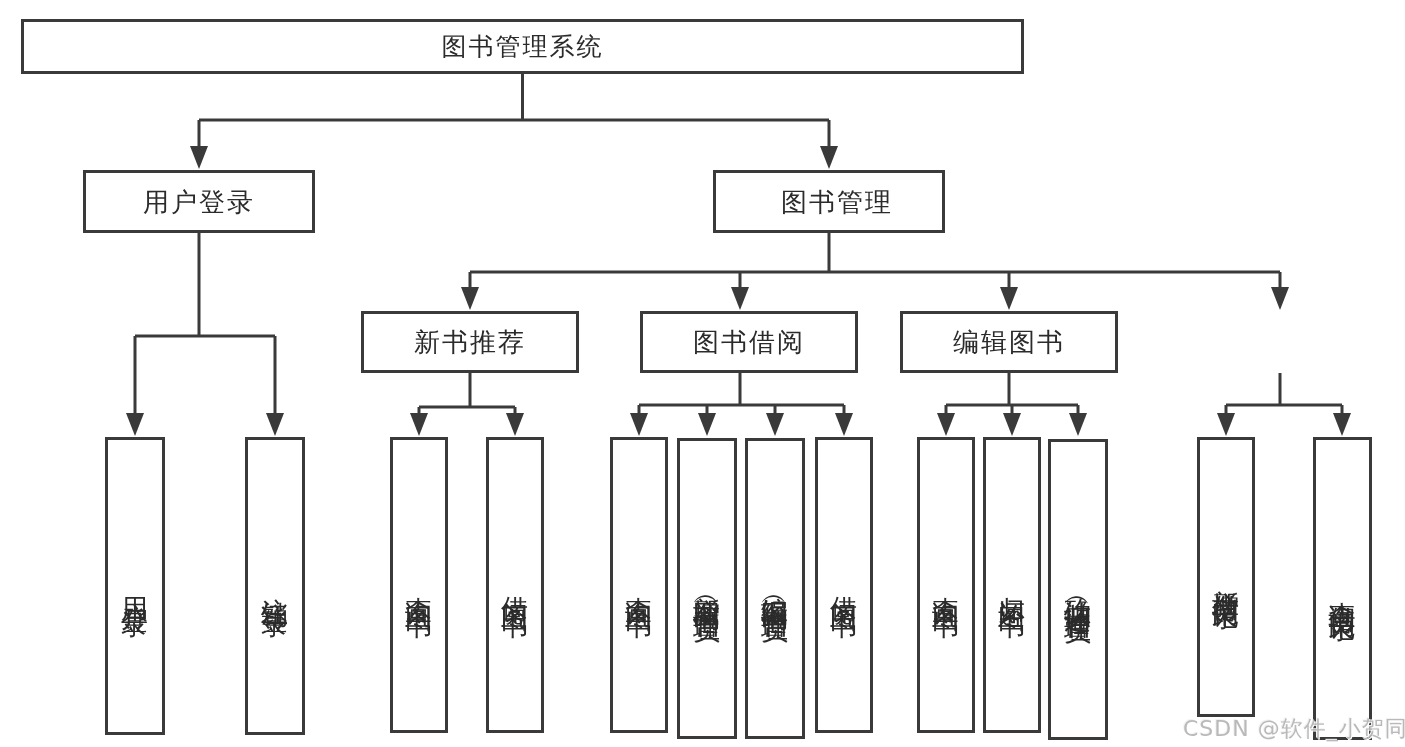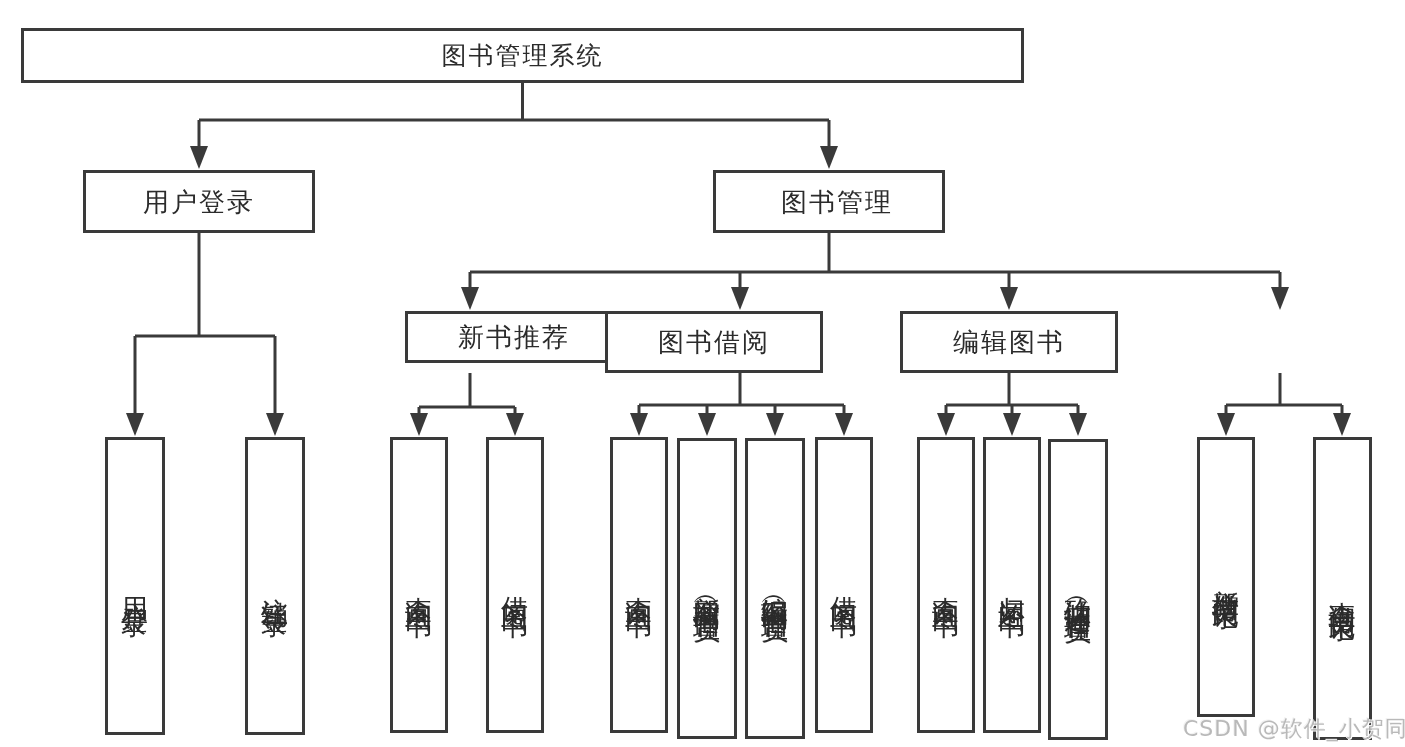--- a/index.html
+++ b/index.html
@@ -101,27 +101,27 @@
       <polygon class="head" points="1069,413 1087,413 1078,436"></polygon>
     </g>
 
     <g>
       <path class="wire" d="M1280 373 V405 M1226 405 H1342 M1226 405 V416 M1342 405 V416"></path>
       <polygon class="head" points="1217,413 1235,413 1226,436"></polygon>
       <polygon class="head" points="1333,413 1351,413 1342,436"></polygon>
     </g>
   </svg>
 
-  <div class="box root-box" style="left:21px; top:28px; width:1003px; height:55px;">图书管理系统</div>
+  <div class="box root-box" style="left:21px; top:19px; width:1003px; height:55px;">图书管理系统</div>
 
   <div class="box h-box" style="left:83px; top:170px; width:232px; height:63px;">用户登录</div>
   <div class="box h-box" style="left:713px; top:170px; width:232px; height:63px;padding-left:16px;">图书管理</div>
 
-  <div class="box h-box" style="left:361px; top:311px; width:218px; height:52px;margin-left:44px;">新书推荐</div>
-  <div class="box h-box" style="left:605px; top:311px; width:218px; height:62px;">图书借阅</div>
+  <div class="box h-box" style="left:361px; top:311px; width:218px; height:62px;">新书推荐</div>
+  <div class="box h-box" style="left:640px; top:311px; width:218px; height:62px;">图书借阅</div>
   <div class="box h-box" style="left:900px; top:311px; width:218px; height:62px;">编辑图书</div>
 
   <div class="box v-box" style="left:105px; top:437px; width:60px; height:298px;">用户登录</div>
   <div class="box v-box" style="left:245px; top:437px; width:60px; height:298px;">注销登录</div>
 
   <div class="box v-box" style="left:390px; top:437px; width:58px; height:296px;">查询图书</div>
   <div class="box v-box" style="left:486px; top:437px; width:58px; height:296px;">借阅图书</div>
 
   <div class="box v-box" style="left:610px; top:437px; width:58px; height:296px;">查询图书</div>
   <div class="box v-box tight" style="left:677px; top:438px; width:60px; height:301px;">新增图书（管理员）</div>

